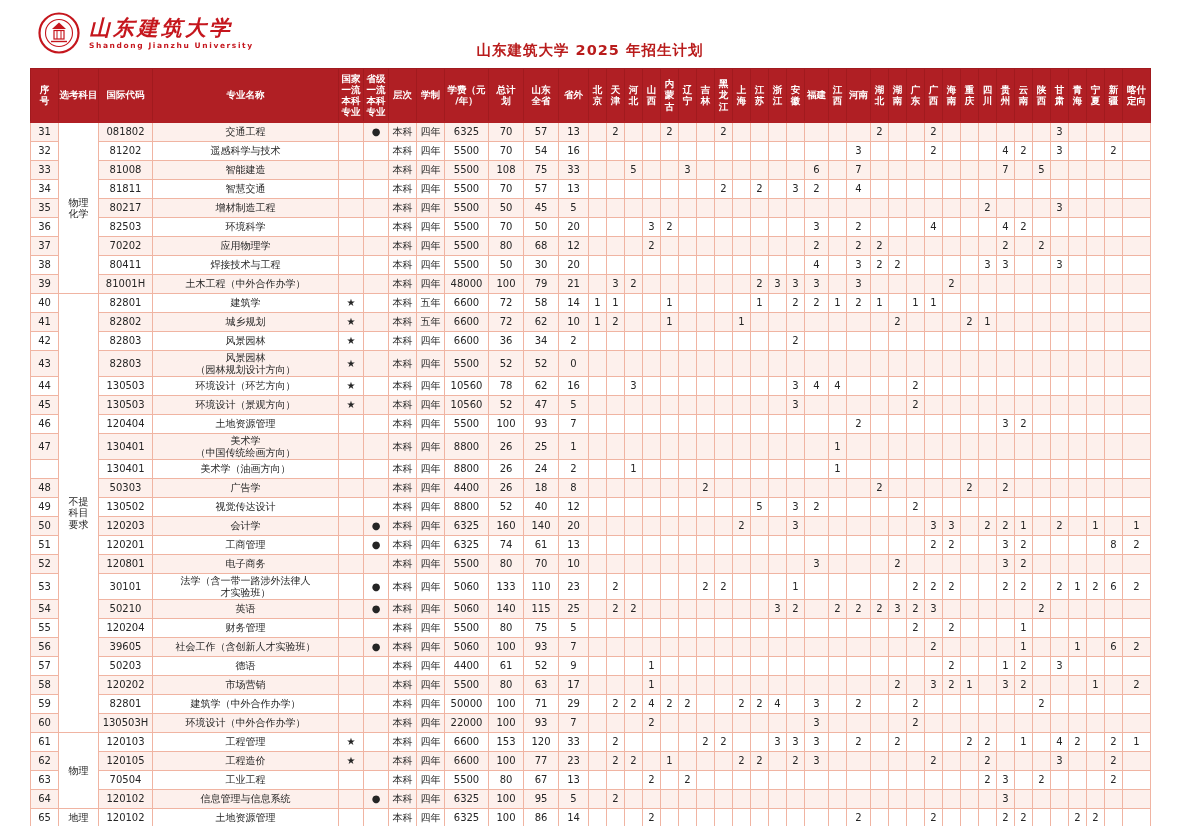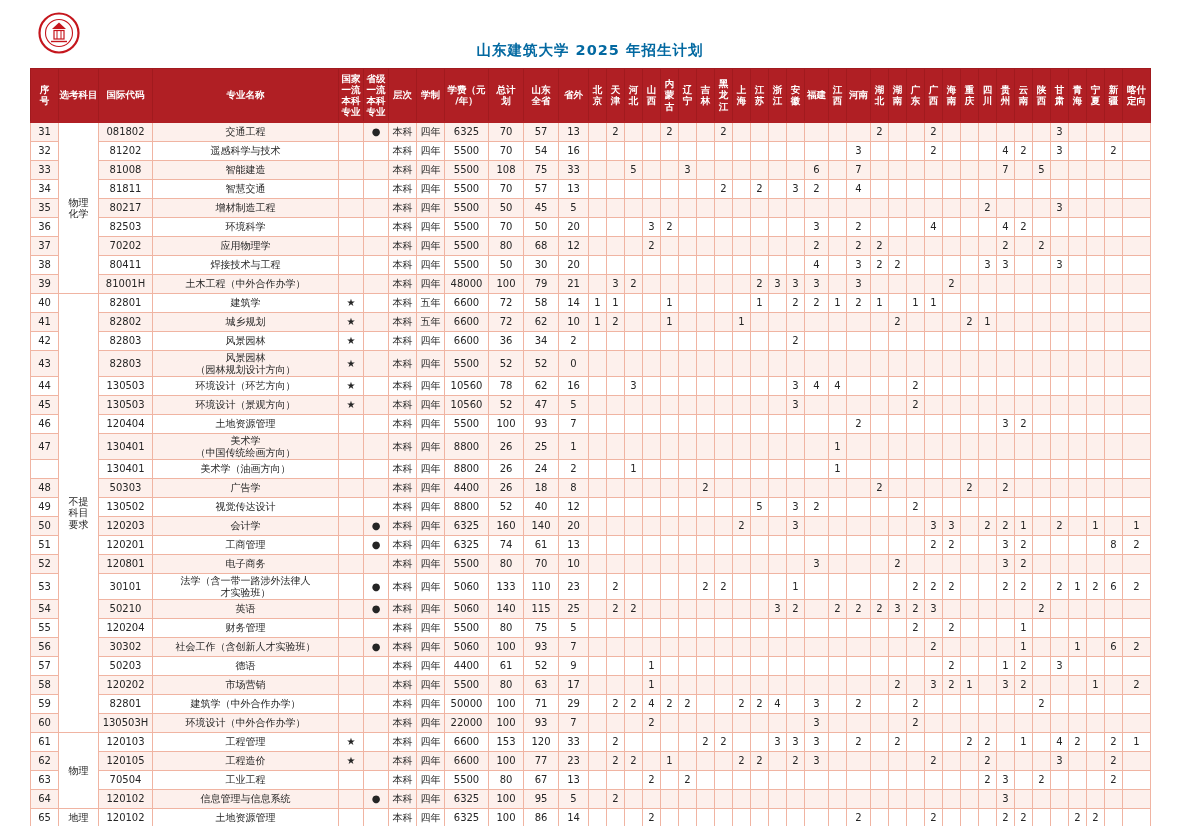--- a/index.html
+++ b/index.html
@@ -8,21 +8,21 @@
     font-family:"DejaVu Sans","Liberation Sans",sans-serif;
     -webkit-font-smoothing:antialiased;
   }
   .logo{position:absolute;left:38px;top:12px;display:flex;align-items:center;gap:9px;}
   .seal{width:42px;height:42px;flex:0 0 auto;}
   .logo-text{display:flex;flex-direction:column;}
   .logo-cn{font-family:"DejaVu Serif","Liberation Serif",serif;font-style:italic;font-weight:bold;
     color:#c5161d;font-size:21px;letter-spacing:3px;line-height:1;}
   .logo-en{color:#c5161d;font-size:7.5px;letter-spacing:1.6px;margin-top:3px;font-weight:bold;}
   .page-title{position:absolute;top:41px;left:0;width:100%;text-align:center;
-    color:#0369a1;font-weight:bold;font-size:14.5px;letter-spacing:1px;}
+    color:#b91c1c;font-weight:bold;font-size:14.5px;letter-spacing:1px;}
   table.adm{position:absolute;left:30px;top:68px;width:1120px;
     border-collapse:collapse;table-layout:fixed;}
   table.adm th,table.adm td{
     border:1px solid #f0b4a2;padding:0;text-align:center;vertical-align:middle;overflow:hidden;}
   table.adm thead th{
     background:#b01f24;color:#ffffff;border:1px solid #a11a1e;border-bottom:2px solid #b01f24;
     font-weight:bold;font-size:9.5px;line-height:1.18;white-space:pre-line;height:50px;padding:1px 0;}
   table.adm tbody td{font-size:10px;color:#252525;height:18px;line-height:1.12;}
   table.adm tbody tr.pink td{background:#fdf0ec;}
   table.adm tbody tr.tall td{height:25px;}
@@ -38,20 +38,24 @@
 <div class="logo">
   <svg class="seal" viewBox="0 0 42 42">
     <circle cx="21" cy="21" r="19.5" fill="none" stroke="#c5161d" stroke-width="2.2"></circle>
     <circle cx="21" cy="21" r="13.5" fill="none" stroke="#c5161d" stroke-width="1.1"></circle>
     <path d="M21 10.5 L28 17 H14 Z" fill="#c5161d"></path>
     <rect x="16" y="18.5" width="10" height="8.5" fill="none" stroke="#c5161d" stroke-width="1.2"></rect>
     <line x1="19" y1="18.5" x2="19" y2="27" stroke="#c5161d" stroke-width="1"></line>
     <line x1="23" y1="18.5" x2="23" y2="27" stroke="#c5161d" stroke-width="1"></line>
     <line x1="13" y1="29.5" x2="29" y2="29.5" stroke="#c5161d" stroke-width="1.4"></line>
   </svg>
+  <div class="logo-text">
+    <div class="logo-cn">山东建筑大学</div>
+    <div class="logo-en">Shandong Jianzhu University</div>
+  </div>
 </div>
 
 <div class="page-title">山东建筑大学 2025 年招生计划</div>
 
 <table class="adm">
   <colgroup>
       <col style="width: 28px;">
       <col style="width: 40px;">
       <col style="width: 54px;">
       <col style="width: 186px;">
@@ -1302,21 +1306,21 @@
         <td>1</td>
         <td></td>
         <td></td>
         <td></td>
         <td></td>
         <td></td>
         <td></td>
       </tr>
       <tr class="pink">
         <td>56</td>
-        <td>30302</td>
+        <td>39605</td>
         <td class="major">社会工作（含创新人才实验班）</td>
         <td class="mark"></td>
         <td class="mark">●</td>
         <td>本科</td>
         <td>四年</td>
         <td>5060</td>
         <td>100</td>
         <td>93</td>
         <td>7</td>
         <td></td>

